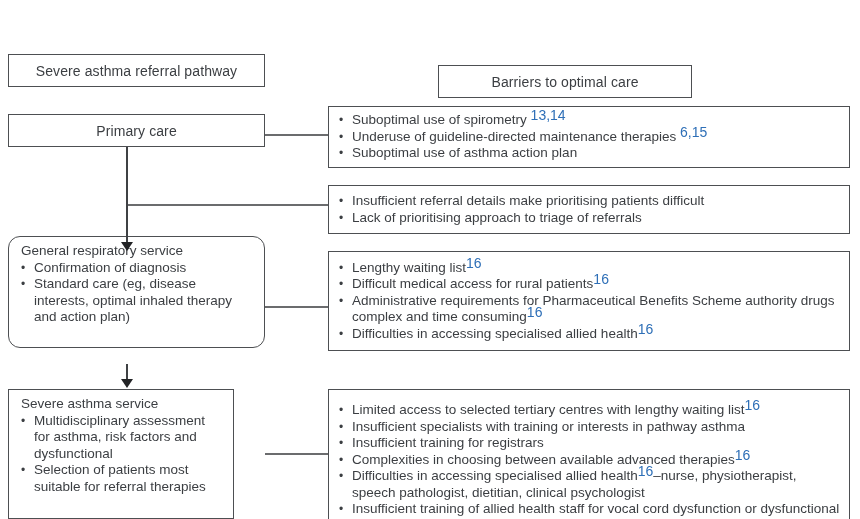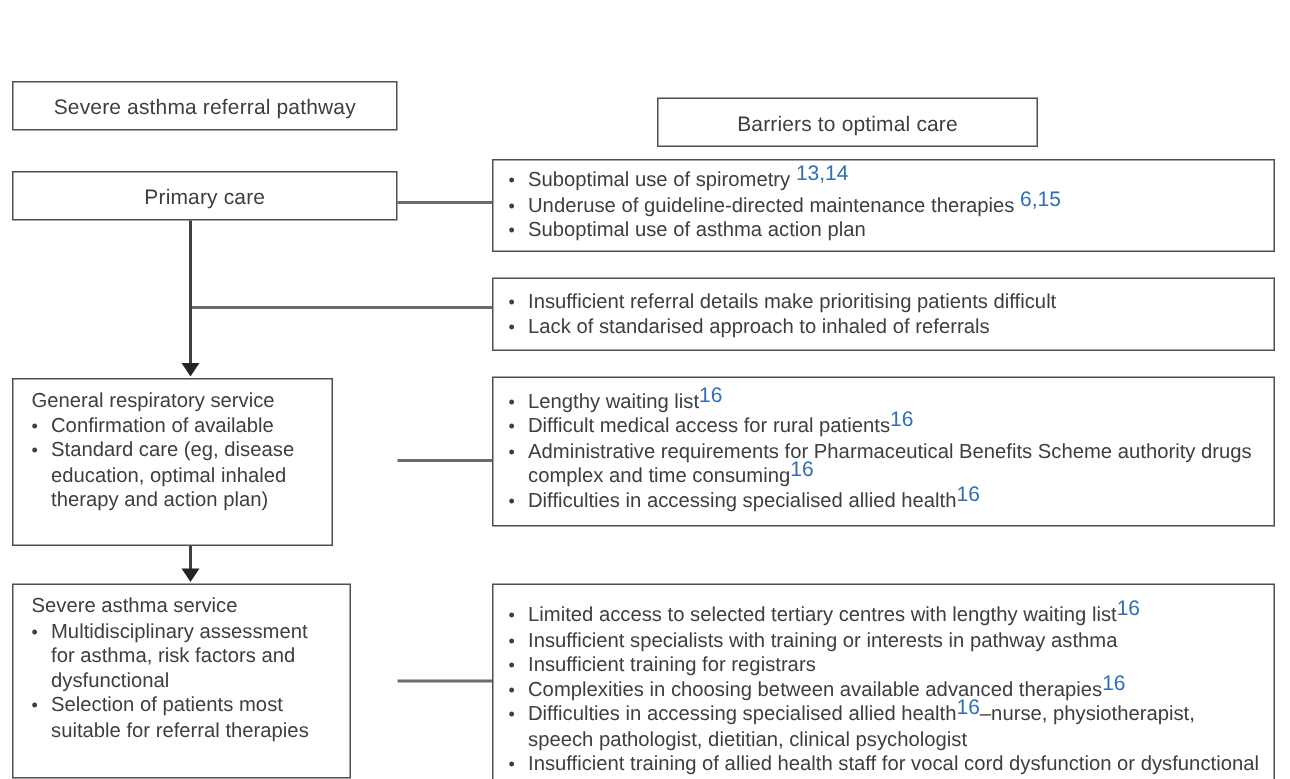--- a/index.html
+++ b/index.html
@@ -22,21 +22,21 @@
   .center-text {
     display: flex;
     align-items: center;
     justify-content: center;
     font-size: 14px;
     letter-spacing: 0.1px;
   }
   .hdr-left   { left: 8px;   top: 10px;  width: 257px; height: 33px; }
   .hdr-right  { left: 438px; top: 21px;  width: 254px; height: 33px; }
   .primary    { left: 8px;   top: 70px;  width: 257px; height: 33px; }
-  .grs        { left: 8px;   top: 208px; width: 214px; height: 112px; }
+  .grs        { left: 8px;   top: 192px; width: 257px; height: 112px; border-radius: 12px; }
   .sas        { left: 8px;   top: 345px; width: 226px; height: 130px; }
   .b1         { left: 328px; top: 62px;  width: 522px; height: 62px; }
   .b2         { left: 328px; top: 141px; width: 522px; height: 49px; }
   .b3         { left: 328px; top: 207px; width: 522px; height: 100px; }
   .b4         { left: 328px; top: 345px; width: 522px; height: 158px; }
 
   .pad-flow   { padding: 6px 10px 6px 12px; }
   .pad-bar    { padding: 6px 8px 6px 10px; display: flex; flex-direction: column; justify-content: center; }
 
   .flow-title {
@@ -98,25 +98,25 @@
 
   <div class="box center-text primary">
     <span>Primary care</span>
   </div>
 
   <div class="box pad-flow grs">
     <div class="flow-title">General respiratory service</div>
     <div class="bullets">
         <div class="bullet-row">
           <span class="dot">•</span>
-          <span class="btxt">Confirmation of available</span>
-        </div>
-        <div class="bullet-row">
-          <span class="dot">•</span>
-          <span class="btxt">Standard care (eg, disease education, optimal inhaled therapy and action plan)</span>
+          <span class="btxt">Confirmation of diagnosis</span>
+        </div>
+        <div class="bullet-row">
+          <span class="dot">•</span>
+          <span class="btxt">Standard care (eg, disease interests, optimal inhaled therapy and action plan)</span>
         </div>
       </div>
   </div>
 
   <div class="box pad-flow sas">
     <div class="flow-title">Severe asthma service</div>
     <div class="bullets">
         <div class="bullet-row">
           <span class="dot">•</span>
           <span class="btxt">Multidisciplinary assessment for asthma, risk factors and dysfunctional</span>
@@ -145,21 +145,21 @@
       </div>
   </div>
   <div class="box pad-bar b2">
     <div class="bullets">
         <div class="bullet-row">
           <span class="dot">•</span>
           <span class="btxt">Insufficient referral details make prioritising patients difficult</span>
         </div>
         <div class="bullet-row">
           <span class="dot">•</span>
-          <span class="btxt">Lack of standarised approach to inhaled of referrals</span>
+          <span class="btxt">Lack of prioritising approach to triage of referrals</span>
         </div>
       </div>
   </div>
   <div class="box pad-bar b3">
     <div class="bullets">
         <div class="bullet-row">
           <span class="dot">•</span>
           <span class="btxt">Lengthy waiting list<sup>16</sup></span>
         </div>
         <div class="bullet-row">

